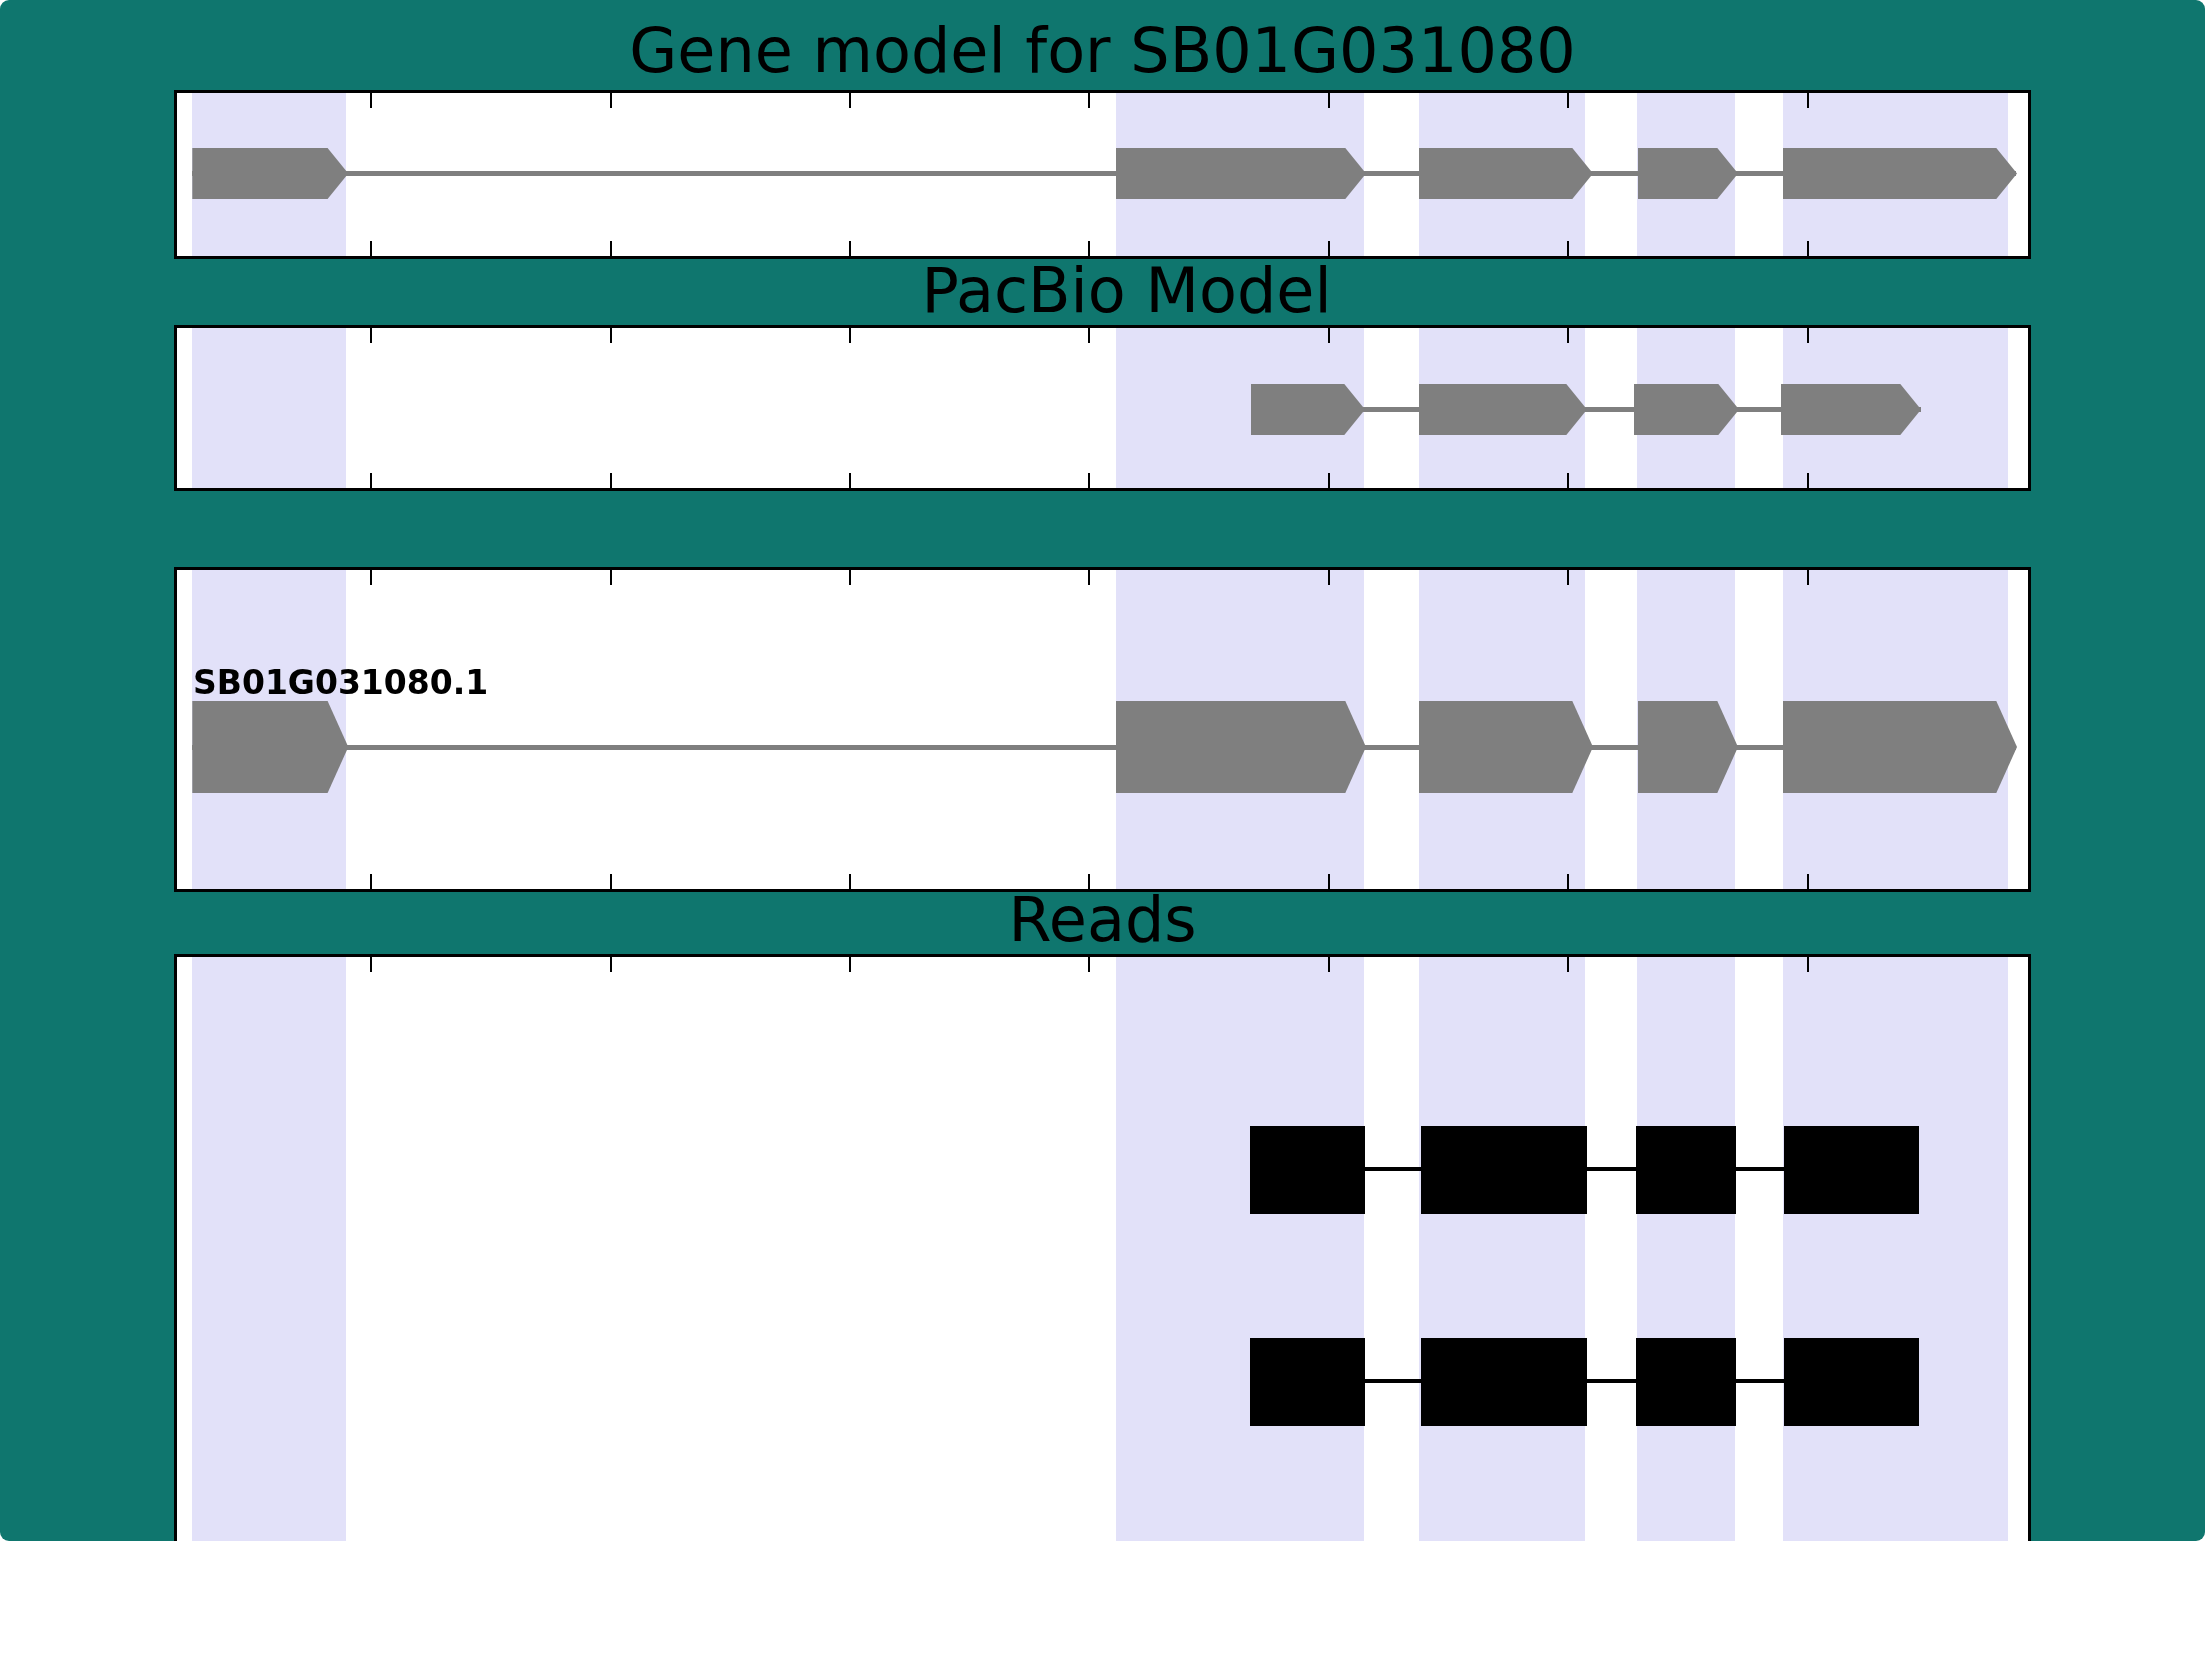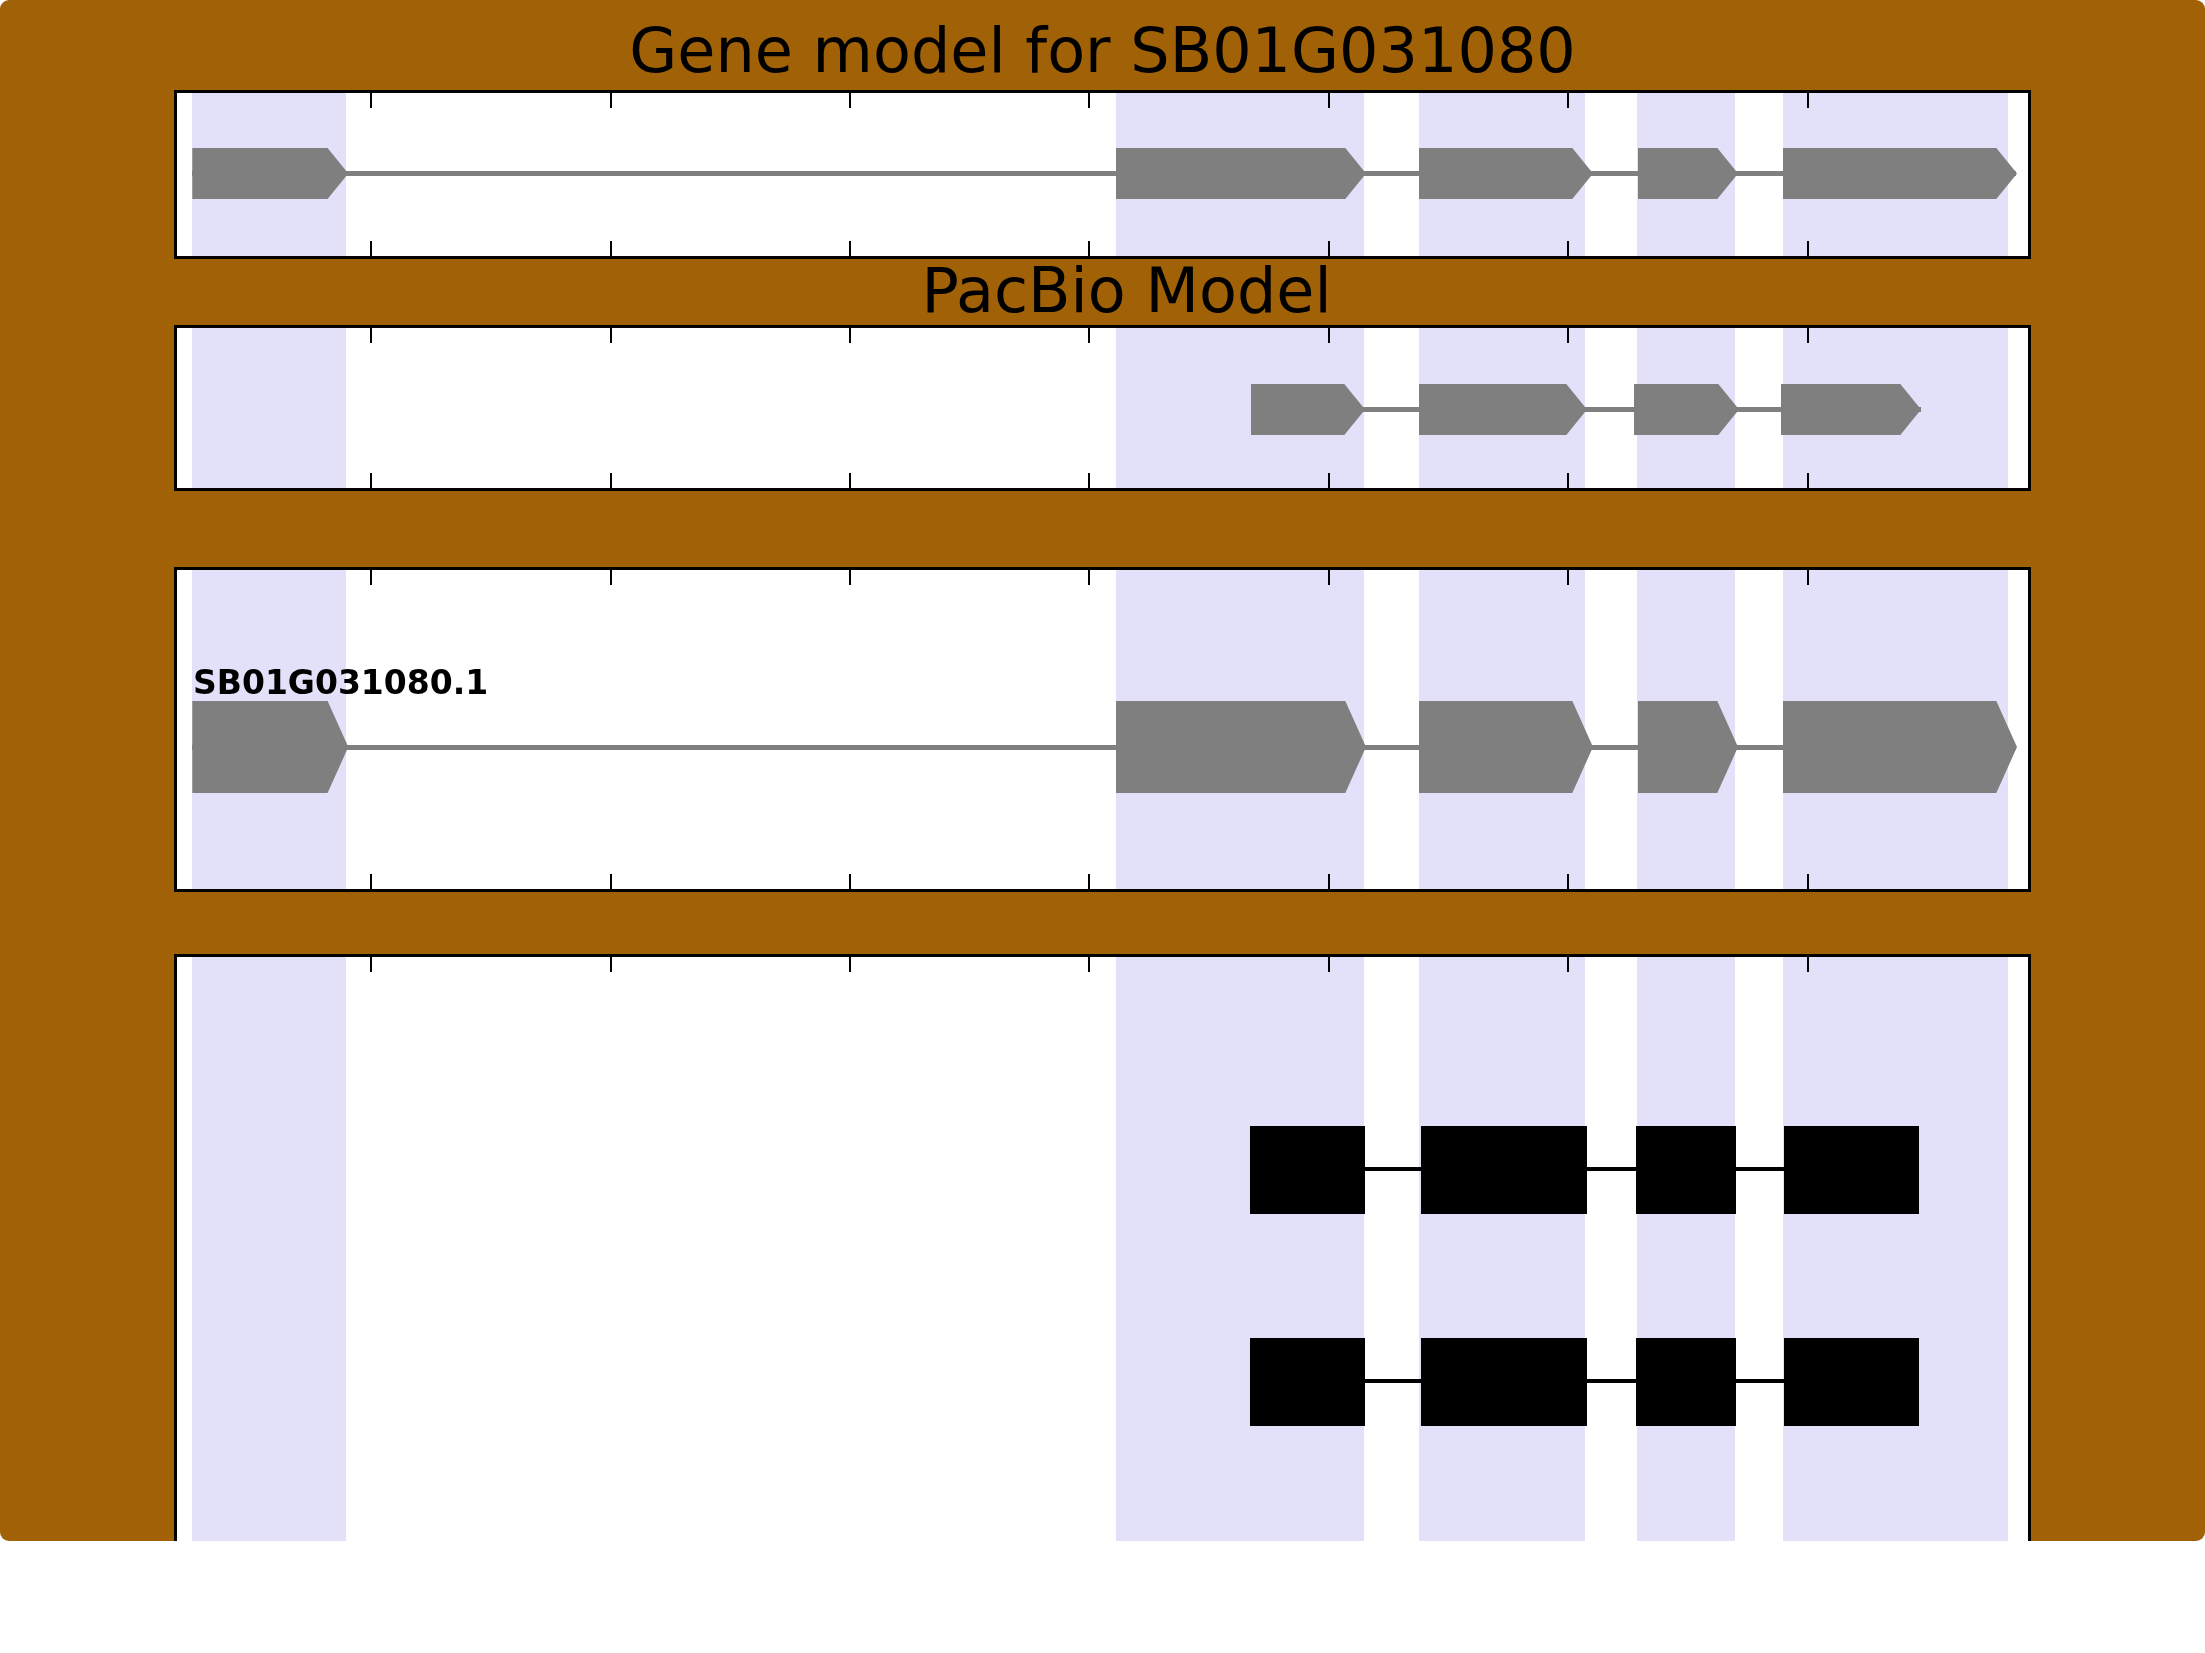--- a/index.html
+++ b/index.html
@@ -7,21 +7,21 @@
     padding: 0;
     width: 2205px;
     height: 1654px;
     background: #ffffff;
     font-family: "DejaVu Sans", "Liberation Sans", sans-serif;
   }
   #stage {
     position: relative;
     width: 2205px;
     height: 1541px;
-    background: #a16207;
+    background: #0f766e;
     overflow: hidden;
     border-radius: 9px;
   }
   .ptitle {
     position: absolute;
     left: 0;
     width: 2205px;
     text-align: center;
     font-size: 62px;
     line-height: 1;
@@ -166,20 +166,21 @@
       <div class="tick" style="left: 1630px; bottom: 0px; height: 15px;"></div>
       <div class="trackline" style="left: 15.3px; width: 1824px; top: 175px; height: 4.8px; background: rgb(127, 127, 127);"></div>
       <div class="exon arrow" style="left: 15.3px; width: 156px; top: 131px; height: 92px; background: rgb(127, 127, 127);"></div>
       <div class="exon arrow" style="left: 939px; width: 250px; top: 131px; height: 92px; background: rgb(127, 127, 127);"></div>
       <div class="exon arrow" style="left: 1242px; width: 174px; top: 131px; height: 92px; background: rgb(127, 127, 127);"></div>
       <div class="exon arrow" style="left: 1461px; width: 100px; top: 131px; height: 92px; background: rgb(127, 127, 127);"></div>
       <div class="exon arrow" style="left: 1606px; width: 234px; top: 131px; height: 92px; background: rgb(127, 127, 127);"></div>
       <div class="tlabel" style="left: 16px; top: 94px;">SB01G031080.1</div>
     </div>
 
+  <div class="ptitle" id="title-3">Reads</div>
   <div class="panel" id="panel-3">
       <div class="band" style="left: 15.3px; width: 154px; background: rgb(226, 225, 249);"></div>
       <div class="band" style="left: 939px; width: 248px; background: rgb(226, 225, 249);"></div>
       <div class="band" style="left: 1242px; width: 166px; background: rgb(226, 225, 249);"></div>
       <div class="band" style="left: 1460px; width: 98px; background: rgb(226, 225, 249);"></div>
       <div class="band" style="left: 1606px; width: 225px; background: rgb(226, 225, 249);"></div>
       <div class="tick" style="left: 193px; top: 0px; height: 15px;"></div>
       <div class="tick" style="left: 193px; bottom: 0px; height: 15px;"></div>
       <div class="tick" style="left: 433px; top: 0px; height: 15px;"></div>
       <div class="tick" style="left: 433px; bottom: 0px; height: 15px;"></div>

